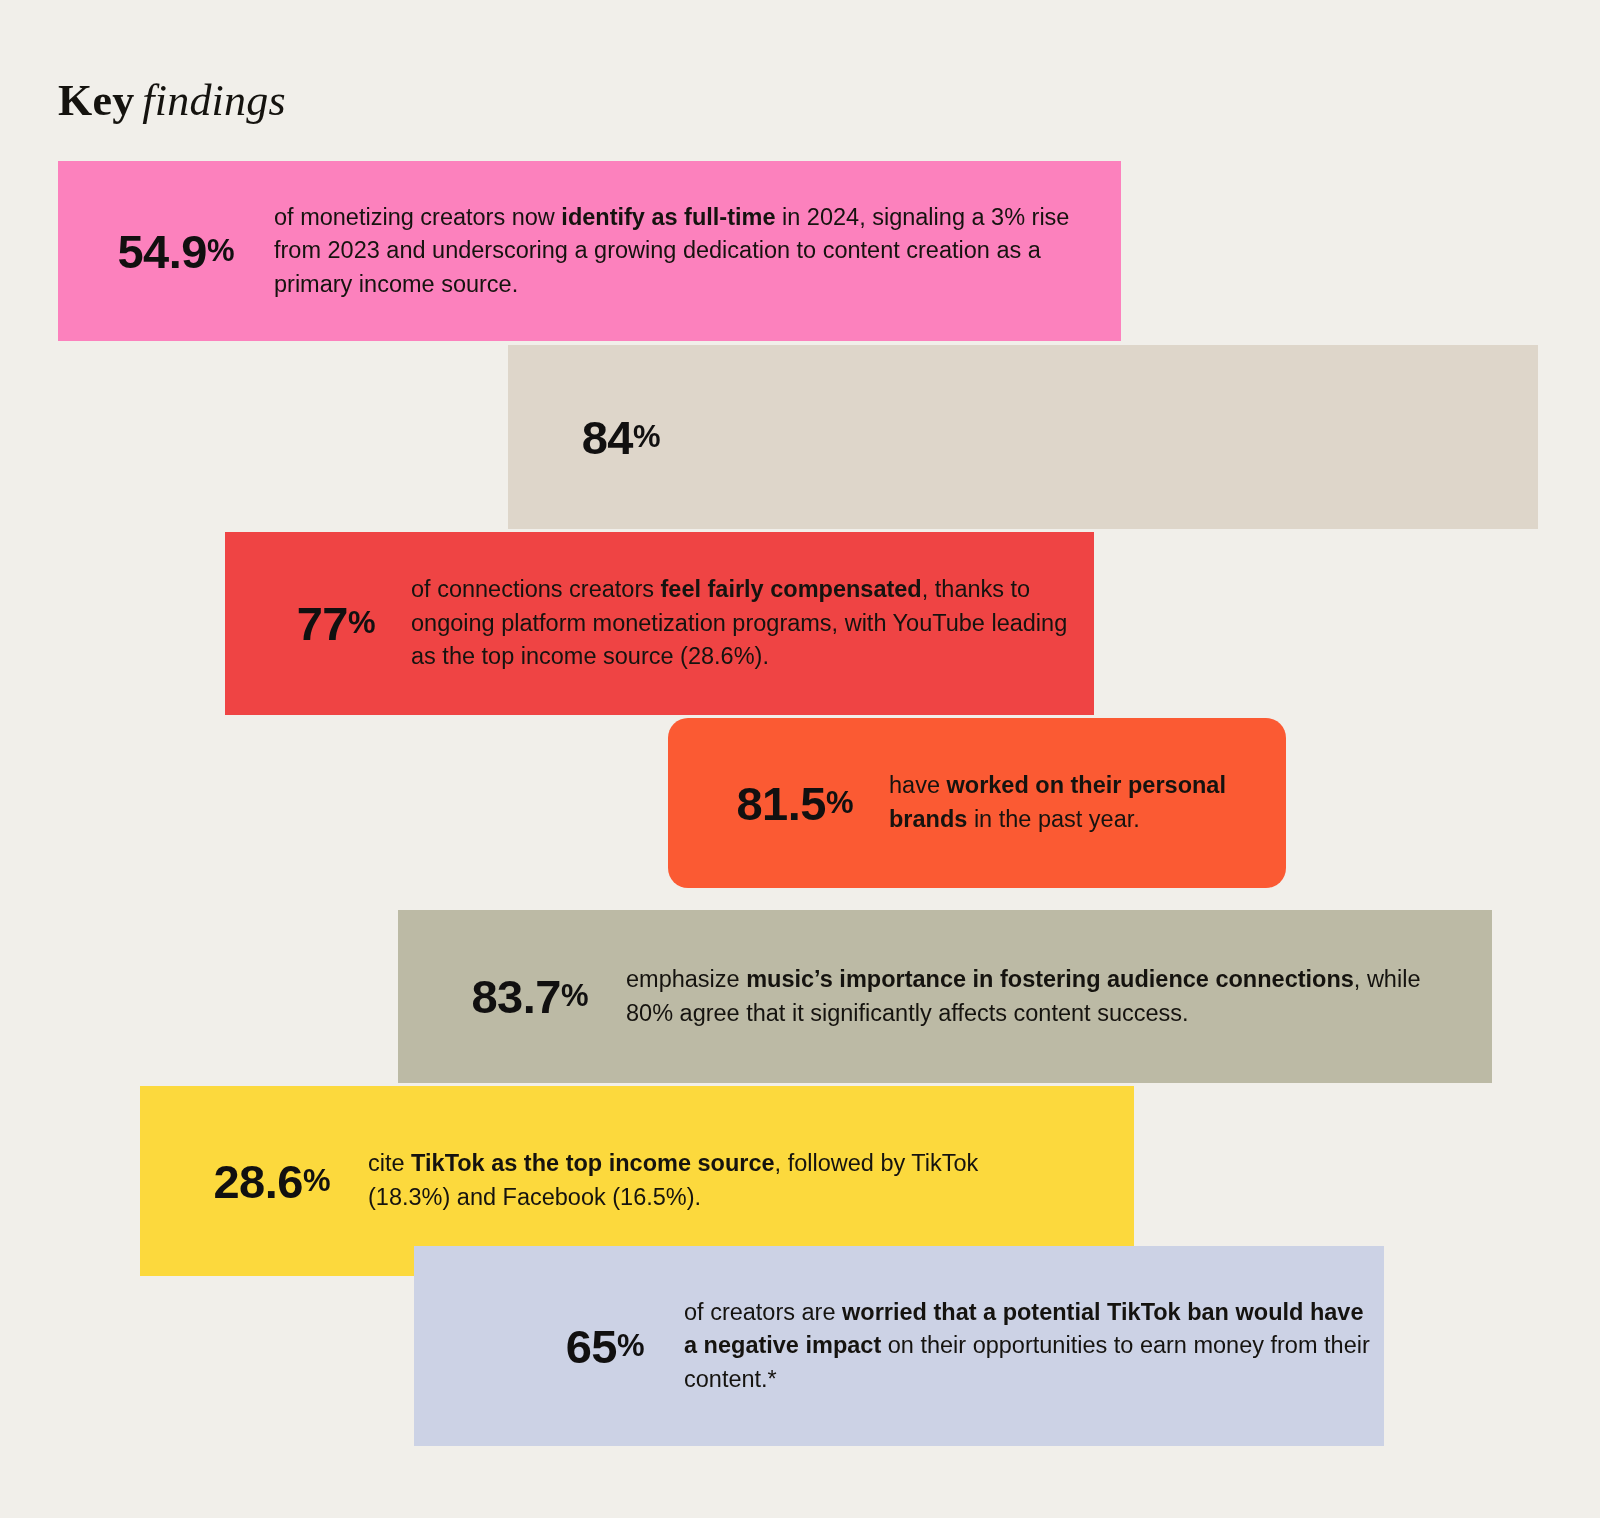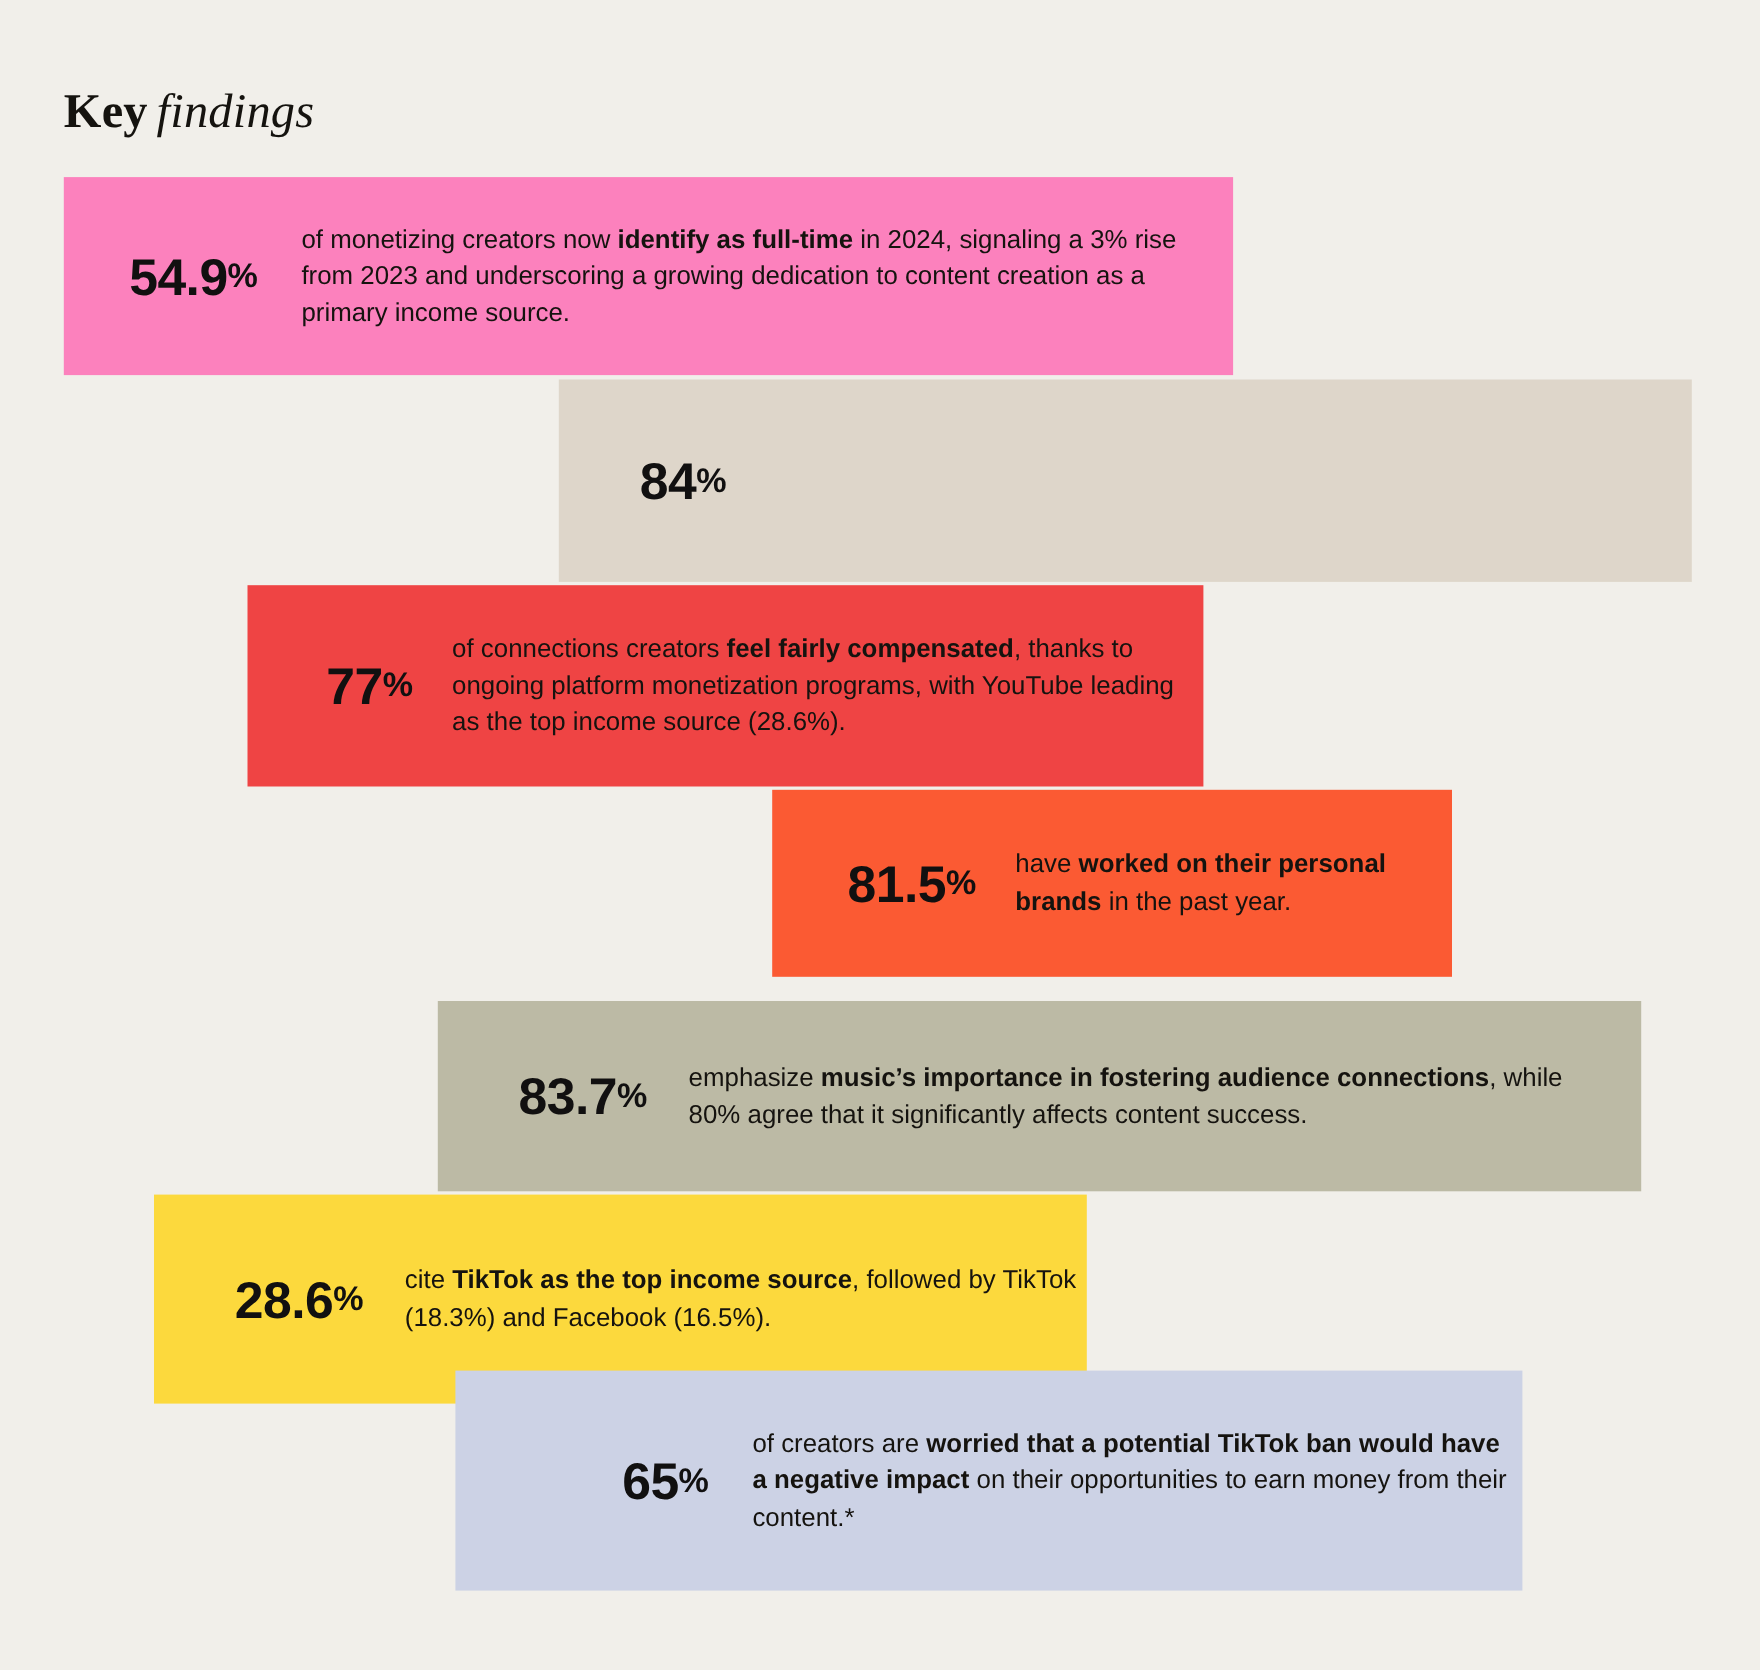--- a/index.html
+++ b/index.html
@@ -77,29 +77,29 @@
   #band-0 .copy { width: 805px; }
 
   #band-1 { left: 484px; top: 345px;  width: 1030px; height: 184px; margin-left: 24px; }
   #band-1 .stat { width: 152px; padding-right: 36px; }
   #band-1 .copy { width: 700px; }
 
   #band-2 { left: 225px; top: 532px;  width: 869px; height: 183px; }
   #band-2 .stat { width: 150px; padding-right: 36px; }
   #band-2 .copy { width: 685px; }
 
-  #band-3 { left: 702px; top: 718px;  width: 618px; height: 170px; }
+  #band-3 { left: 668px; top: 718px;  width: 618px; height: 170px; border-radius: 20px; }
   #band-3 .stat { width: 185px; padding-right: 36px; }
   #band-3 .copy { width: 400px; }
 
   #band-4 { left: 355px; top: 910px;  width: 1094px; height: 173px; }
   #band-4 .stat { width: 190px; padding-right: 38px; }
   #band-4 .copy { width: 845px; }
 
-  #band-5 { left: 140px; top: 1086px; width: 848px; height: 190px; }
+  #band-5 { left: 140px; top: 1086px; width: 994px; height: 190px; }
   #band-5 .stat { width: 190px; padding-right: 38px; }
   #band-5 .copy { width: 620px; }
 
   #band-6 { left: 414px; top: 1246px; width: 970px; height: 200px; }
   #band-6 .stat { width: 230px; padding-right: 40px; }
   #band-6 .copy { width: 690px; }
 </style>
 </head>
 <body style="background: rgb(241, 239, 234);">
 

